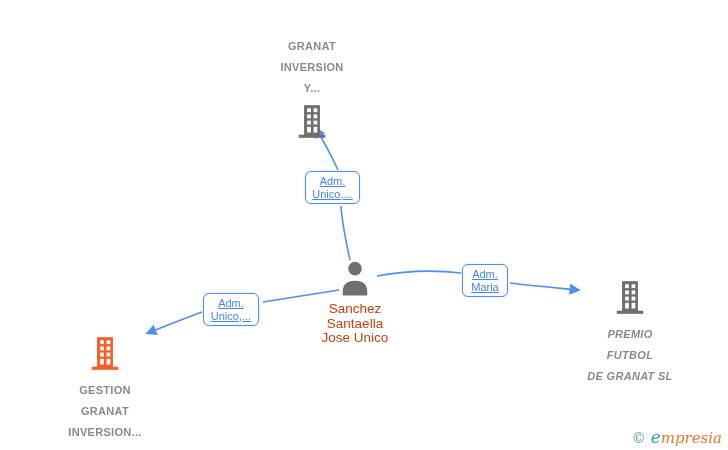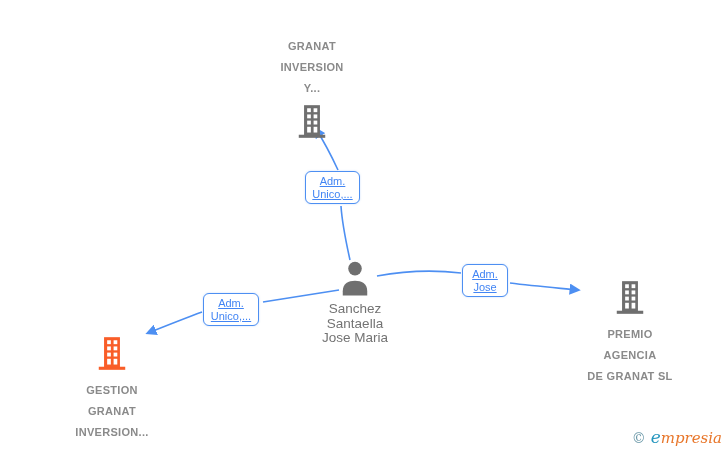--- a/index.html
+++ b/index.html
@@ -32,21 +32,21 @@
     color: #8a8a8a;
     letter-spacing: 0.3px;
     white-space: nowrap;
     margin-top: 6px;
   }
   .node .person-line {
     display: block;
     font-size: 13.5px;
     line-height: 14.5px;
     font-weight: 400;
-    color: #737373;
+    color: #c2410c;
     white-space: nowrap;
   }
   .node .icon { display: block; }
   .node.company-top .icon { margin-top: 8px; }
   .node .icon-below { margin-bottom: 6px; }
   .edge-label {
     position: absolute;
     box-sizing: border-box;
     background: #ffffff;
     border: 1.5px solid #4d8ff2;
@@ -117,42 +117,42 @@
     </svg>
   </div>
 
   <div class="node" style="left:290px; top:261px; width:130px;">
     <svg class="icon icon-below" width="32" height="35" viewBox="0 0 34 36">
       <circle cx="17" cy="7.5" r="7.2" fill="#6f6f6f"></circle>
       <path d="M4 36 v-4.5 c0 -8 6 -11 13 -11 s13 3 13 11 V36 z" fill="#6f6f6f"></path>
     </svg>
     <span class="person-line">Sanchez</span>
     <span class="person-line">Santaella</span>
-    <span class="person-line">Jose Maria</span>
+    <span class="person-line">Jose Unico</span>
   </div>
 
-  <div class="node" style="left:557px; top:280px; width:146px;">
+  <div class="node" style="left:557px; top:280px; width:146px;font-style:italic;">
     <svg class="icon icon-below" width="30" height="35" viewBox="0 0 34 39">
       <rect x="2" y="34.5" width="30" height="3.5" fill="#6f6f6f"></rect>
       <rect x="8" y="1" width="18" height="34" fill="#6f6f6f"></rect>
       <rect x="11.5" y="4.5" width="4.2" height="4.4" fill="#ffffff"></rect>
       <rect x="18.8" y="4.5" width="4.2" height="4.4" fill="#ffffff"></rect>
       <rect x="11.5" y="11.5" width="4.2" height="4.4" fill="#ffffff"></rect>
       <rect x="18.8" y="11.5" width="4.2" height="4.4" fill="#ffffff"></rect>
       <rect x="11.5" y="18.5" width="4.2" height="4.4" fill="#ffffff"></rect>
       <rect x="18.8" y="18.5" width="4.2" height="4.4" fill="#ffffff"></rect>
       <rect x="11.5" y="25.5" width="4.2" height="6.5" fill="#ffffff"></rect>
       <rect x="18.8" y="25.5" width="4.2" height="6.5" fill="#ffffff"></rect>
     </svg>
     <span class="label-line">PREMIO</span>
-    <span class="label-line">AGENCIA</span>
+    <span class="label-line">FUTBOL</span>
     <span class="label-line">DE GRANAT SL</span>
   </div>
 
-  <div class="node" style="left:44px; top:336px; width:136px;">
+  <div class="node" style="left:37px; top:336px; width:136px;">
     <svg class="icon icon-below" width="30" height="35" viewBox="0 0 34 39">
       <rect x="2" y="34.5" width="30" height="3.5" fill="#f95d28"></rect>
       <rect x="8" y="1" width="18" height="34" fill="#f95d28"></rect>
       <rect x="11.5" y="4.5" width="4.2" height="4.4" fill="#ffffff"></rect>
       <rect x="18.8" y="4.5" width="4.2" height="4.4" fill="#ffffff"></rect>
       <rect x="11.5" y="11.5" width="4.2" height="4.4" fill="#ffffff"></rect>
       <rect x="18.8" y="11.5" width="4.2" height="4.4" fill="#ffffff"></rect>
       <rect x="11.5" y="18.5" width="4.2" height="4.4" fill="#ffffff"></rect>
       <rect x="18.8" y="18.5" width="4.2" height="4.4" fill="#ffffff"></rect>
       <rect x="11.5" y="25.5" width="4.2" height="6.5" fill="#ffffff"></rect>
@@ -168,21 +168,21 @@
     <span>Unico,...</span>
   </div>
 
   <div class="edge-label" style="left:203px; top:293px; width:56px; height:33px;">
     <span>Adm.</span>
     <span>Unico,...</span>
   </div>
 
   <div class="edge-label" style="left:462px; top:264px; width:46px; height:33px;">
     <span>Adm.</span>
-    <span>Jose</span>
+    <span>Maria</span>
   </div>
 
   <div id="footer-logo">
     <span class="copy">©</span>
     <span class="brand-e">e</span><span class="brand-rest">mpresia</span>
   </div>
 
 </div>
 
 </body></html>

